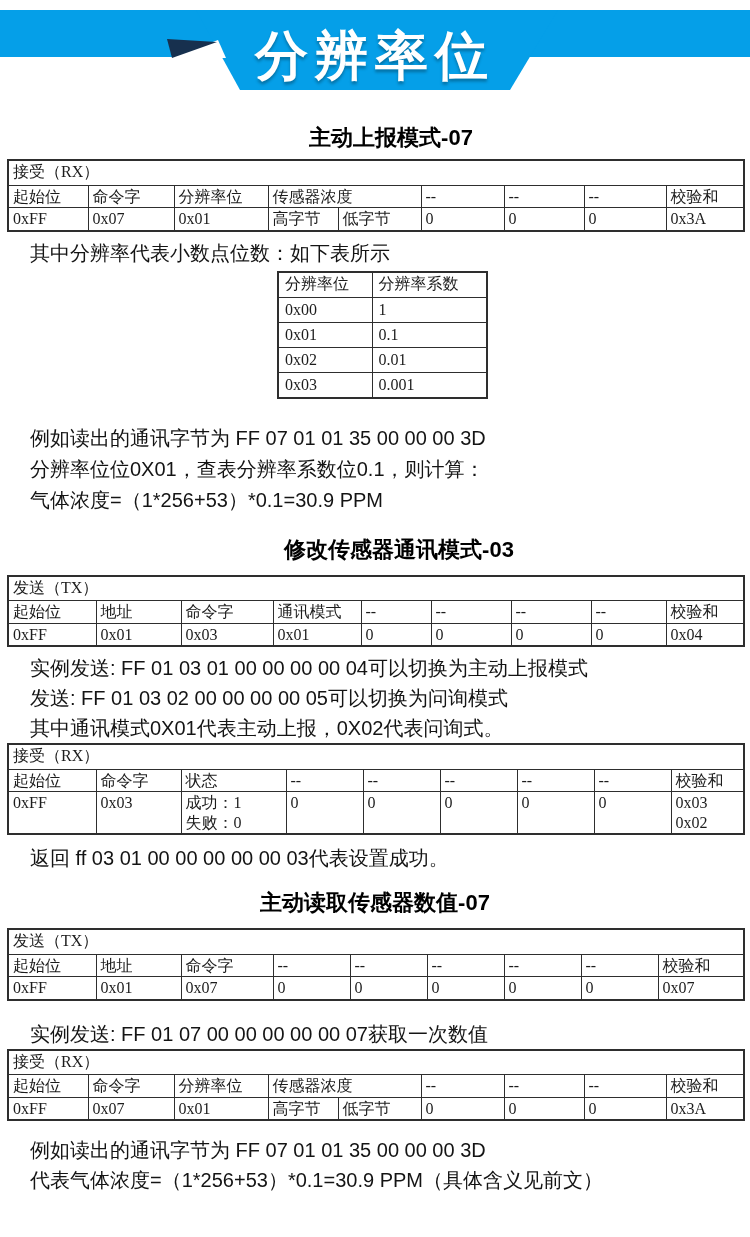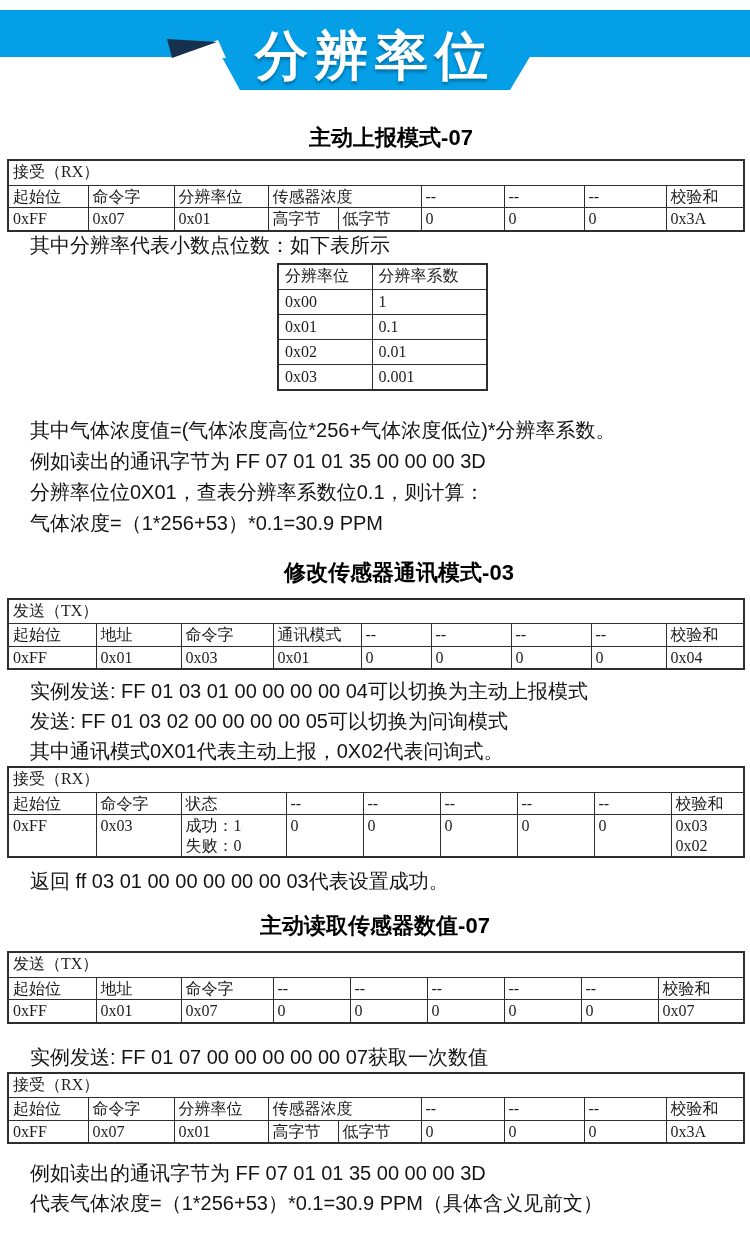--- a/index.html
+++ b/index.html
@@ -64,21 +64,21 @@
   }
   table.res td{
     border:1px solid #2e2e2e;
     padding:1px 6px;height:22px;
     vertical-align:middle;white-space:nowrap;
   }
   
   .line{
     margin-left:30px;font-size:20px;line-height:31px;color:#141414;
   }
-  .note1{line-height:26px;}
+  .note1{margin-top:8px;line-height:26px;}
   .para1{margin-top:24px;}
   .para2{margin-top:6px;}
   .para2 .line{line-height:30px;}
   .para3{margin-top:8px;line-height:30px;}
   .para4{margin-top:20px;line-height:26px;}
   .para5{margin-top:14px;}
   .para5 .line{line-height:30px;}
 </style>
 </head>
 <body>
@@ -162,21 +162,20 @@
       <td>0.01</td>
     </tr>
     <tr>
       <td>0x03</td>
       <td>0.001</td>
     </tr>
   </tbody>
     </table>
 
   <div class="para1">
-    <div class="line">其中气体浓度值=(气体浓度高位*256+气体浓度低位)*分辨率系数。</div>
     <div class="line">例如读出的通讯字节为 FF 07 01 01 35 00 00 00 3D</div>
     <div class="line">分辨率位位0X01，查表分辨率系数位0.1，则计算：</div>
     <div class="line">气体浓度=（1*256+53）*0.1=30.9 PPM</div>
   </div>
 
   <div class="sec-title t-mode">修改传感器通讯模式-03</div>
 
   <table class="frame tbl2">
     <colgroup>
       <col style="width:88px">

